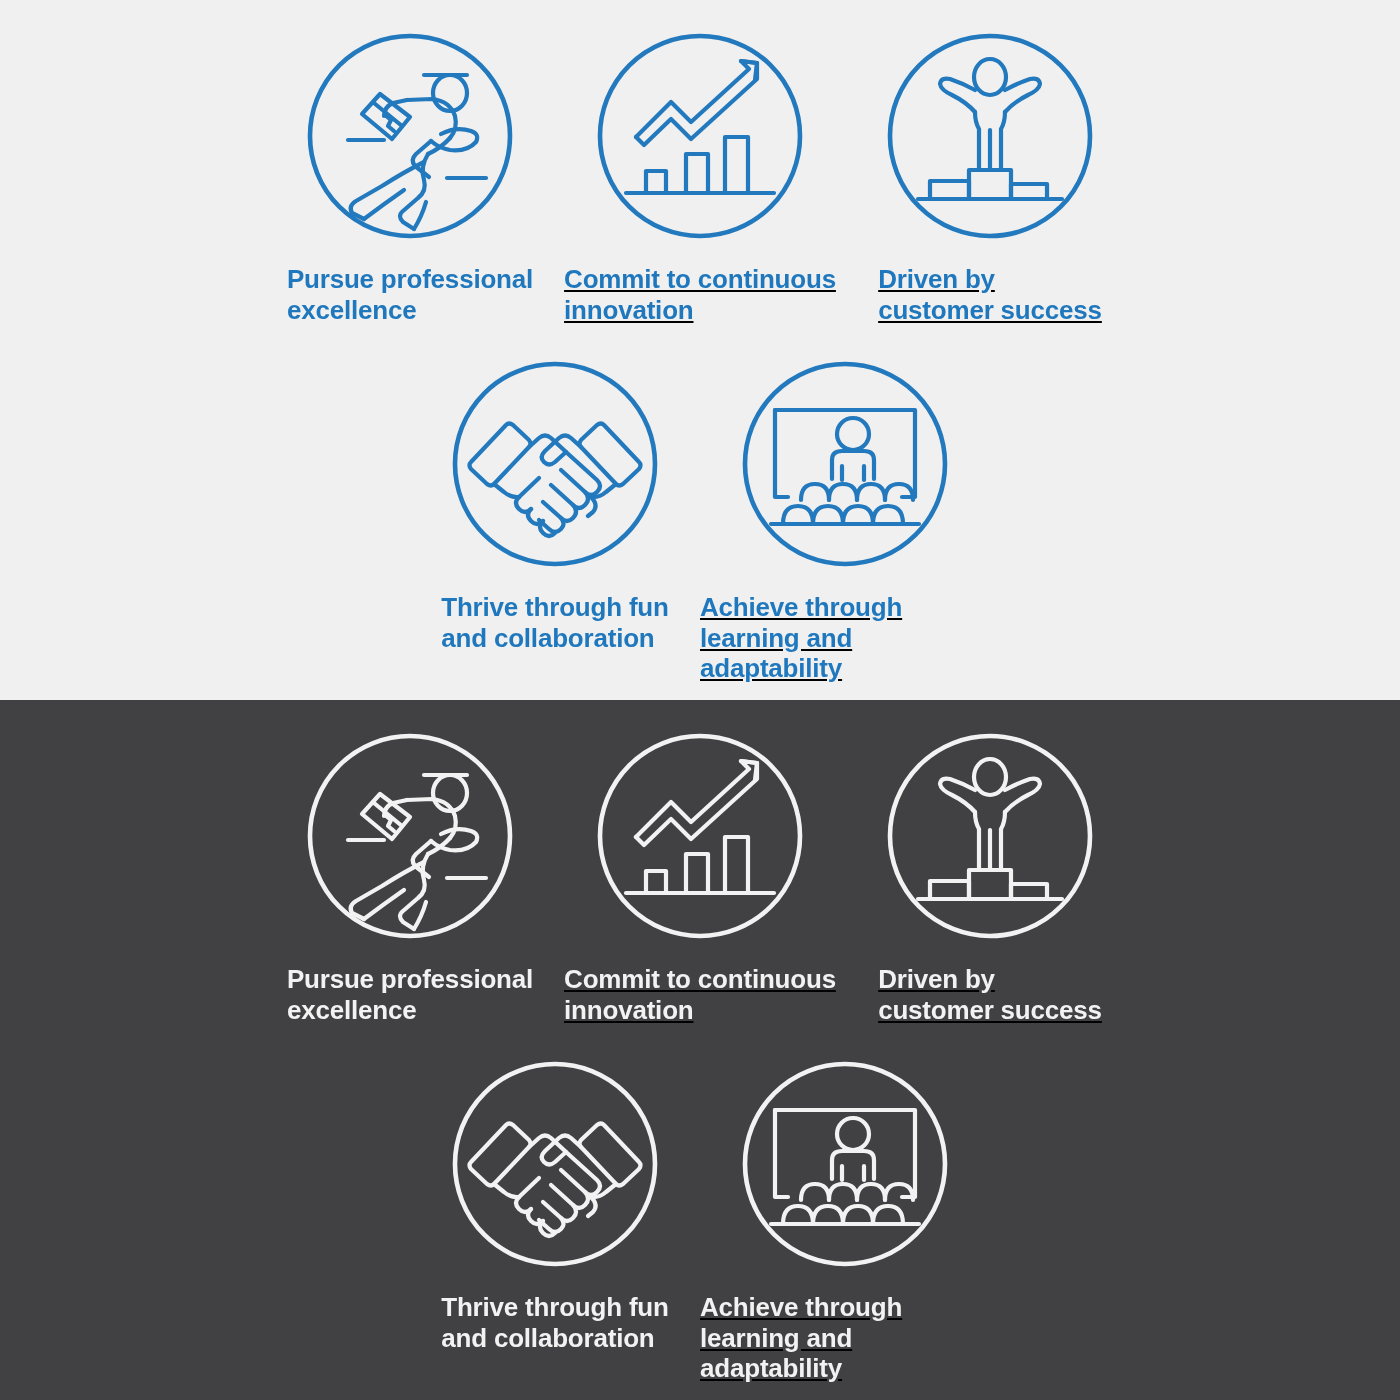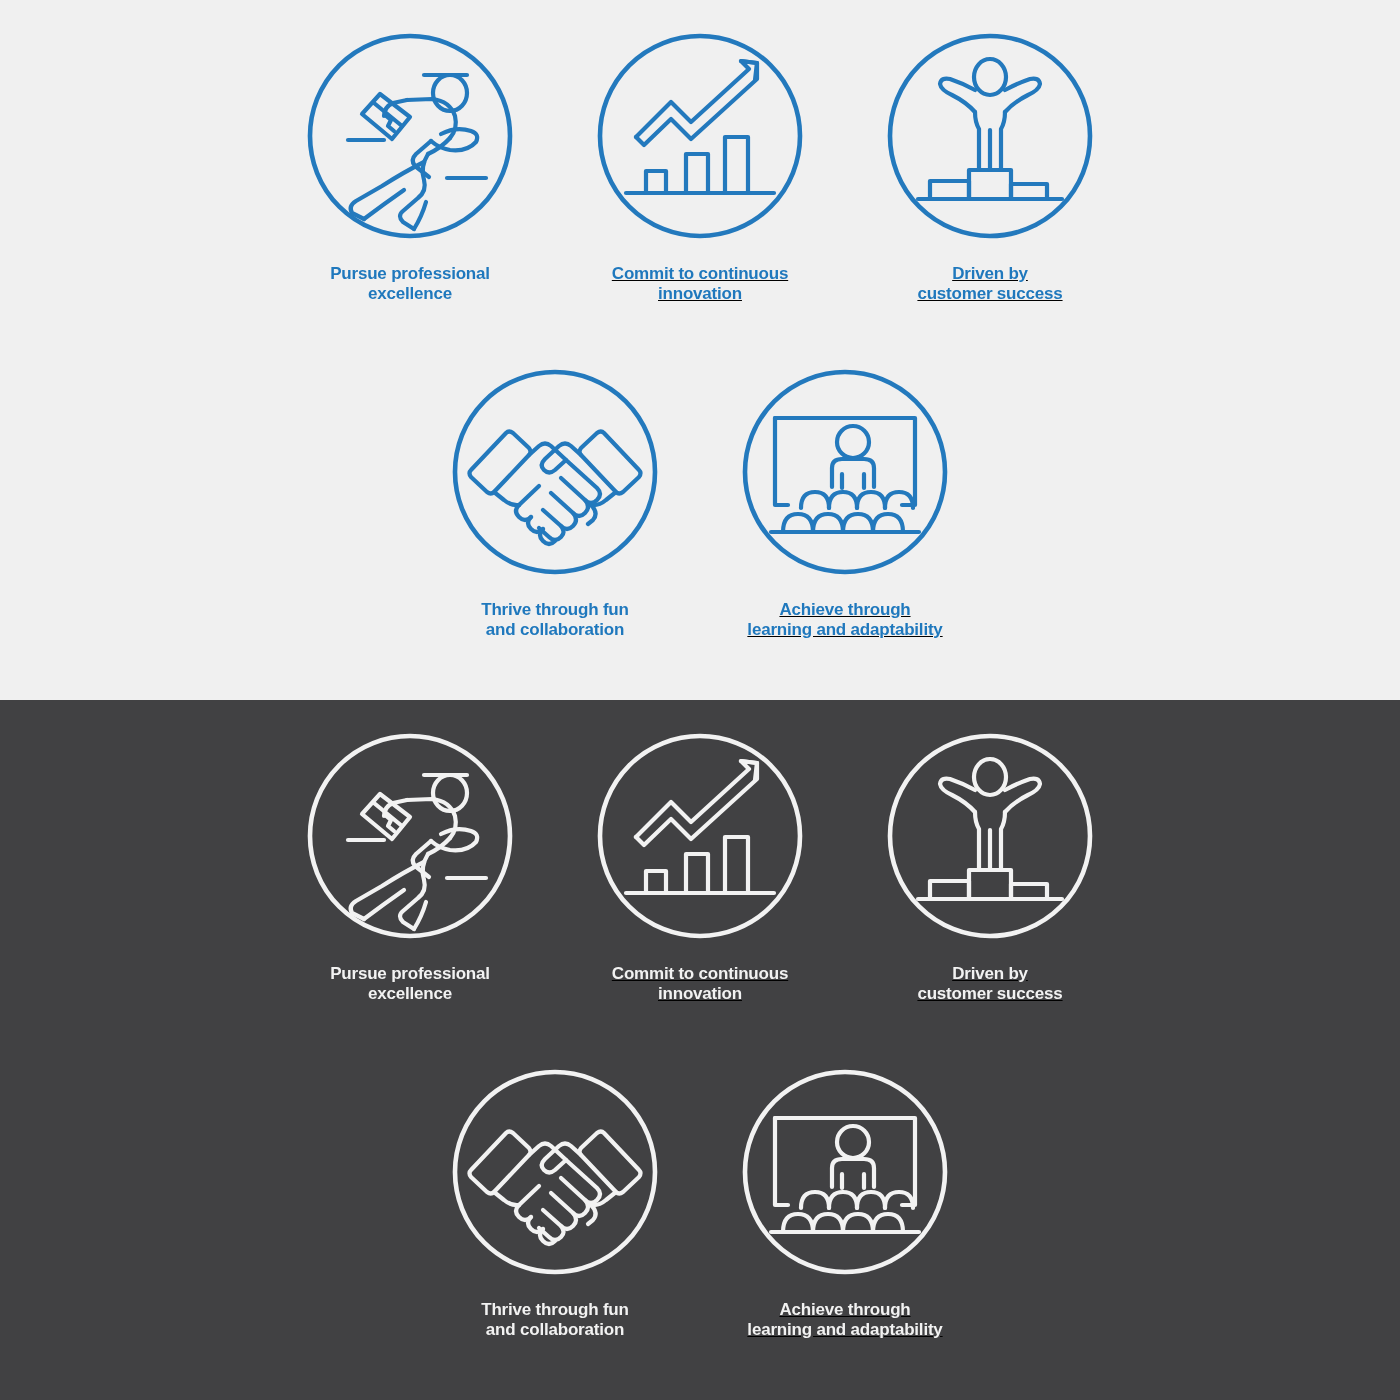--- a/index.html
+++ b/index.html
@@ -9,40 +9,39 @@
     overflow: hidden;
   }
   #page { width: 1400px; height: 1400px; position: relative; }
 
   .panel { position: absolute; left: 0; width: 1400px; }
   .panel-light { top: 0; height: 700px; background: #f0f0f0; }
   .panel-dark  { top: 700px; height: 700px; background: #414143; }
 
   .row { position: absolute; left: 0; width: 1400px; display: flex; justify-content: center; }
   .row-1 { top: 30px; }
-  .row-2 { top: 366px; }
+  .row-2 { top: 358px; }
 
   .card {
     width: 290px;
     display: flex;
     flex-direction: column;
     align-items: center;
   }
   .card + .card { margin-left: 0; text-decoration: underline; }
 
   .icon-wrap {
     width: 212px; height: 212px;
     display: block;
   }
   .icon-wrap svg { width: 212px; height: 212px; display: block; }
 
   .card-label {
     margin-top: 22px;
-    text-align: center;
-    font-size: 17px;
+    font-size: 26px;
     font-weight: bold;
     line-height: 1.18;
     letter-spacing: -0.2px;
     white-space: pre-line;
   }
 
   .panel-light .card-label { color: #1f78bd; }
   .panel-dark  .card-label { color: #f2f2f2; }
 
   .panel-light .ico { stroke: #2379bd; }

